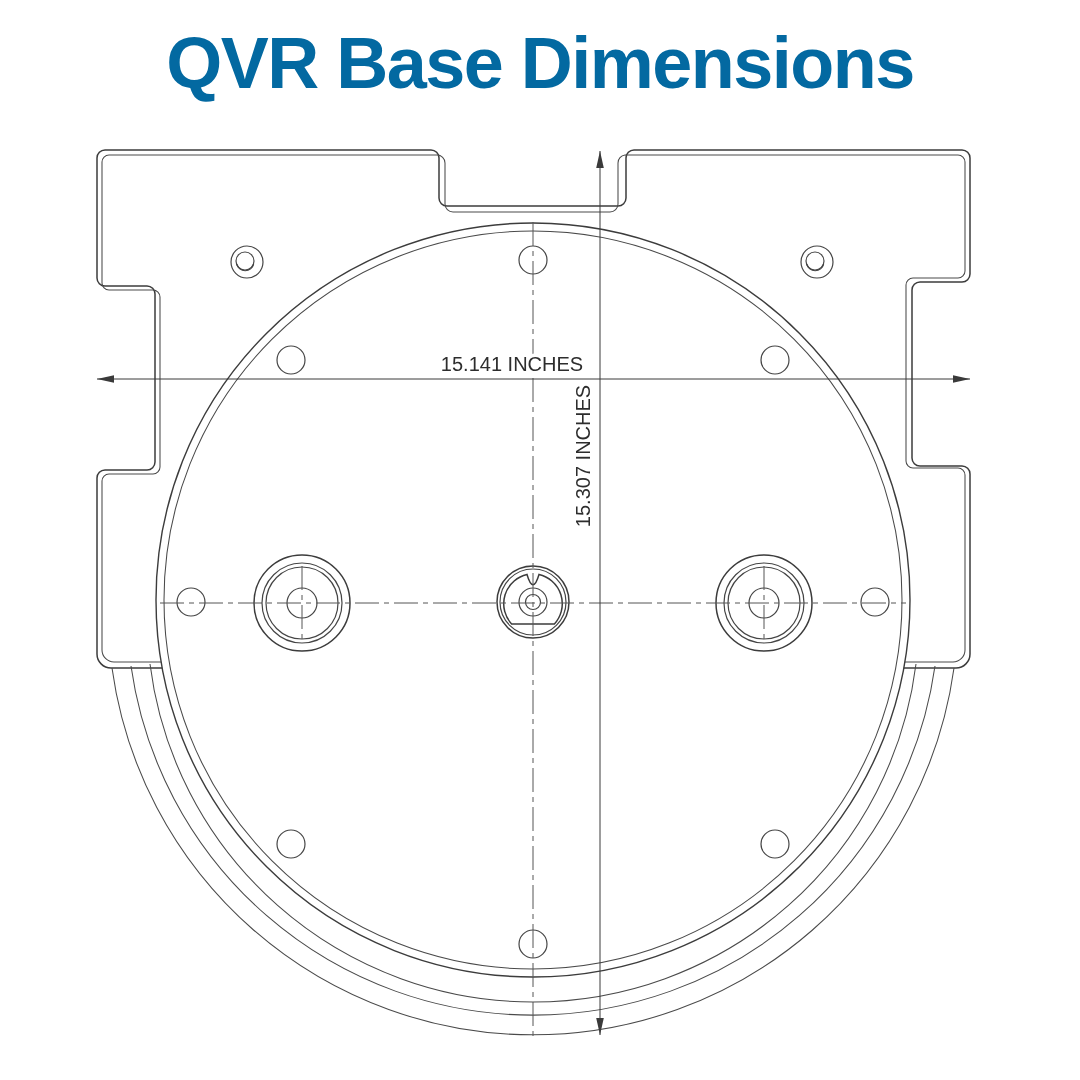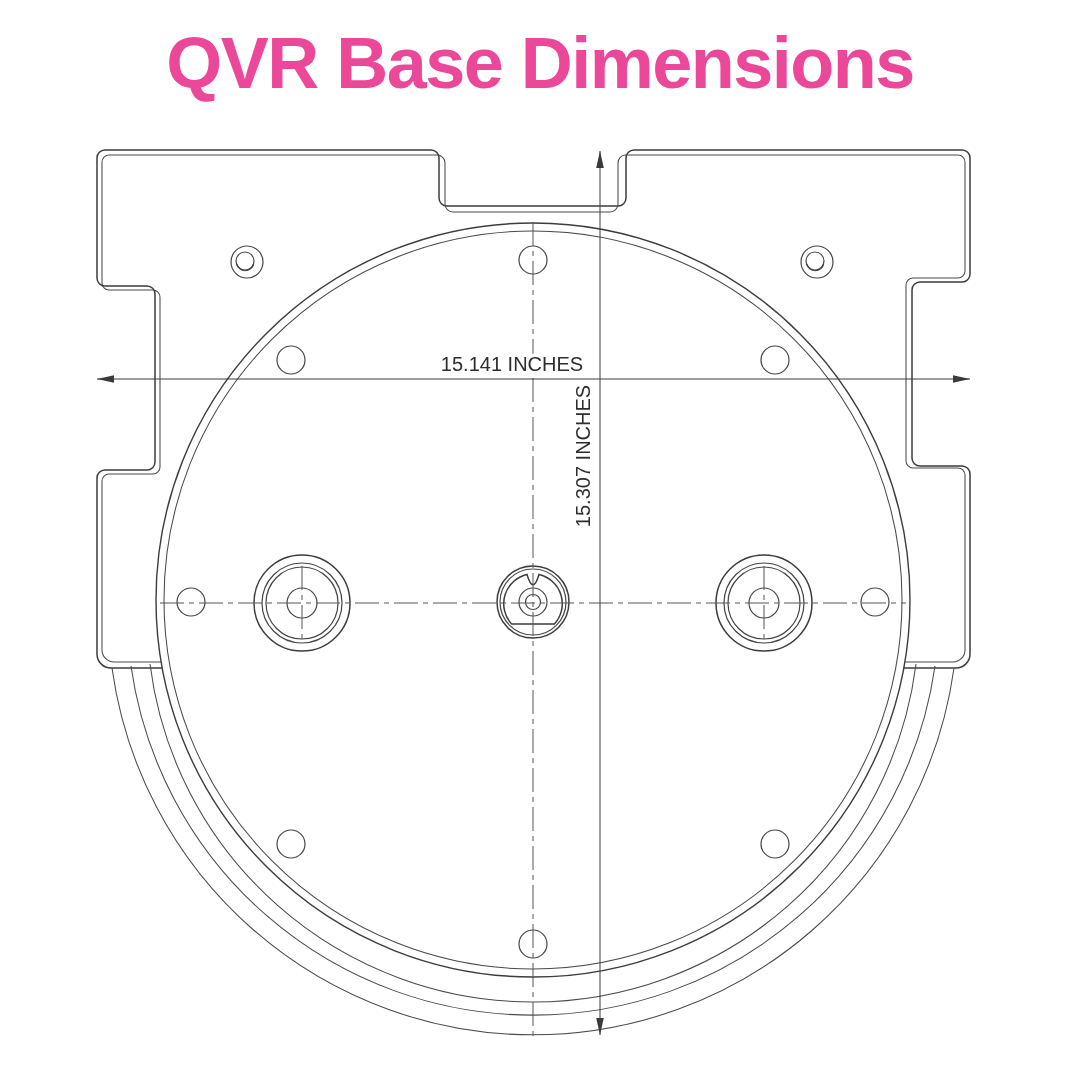--- a/index.html
+++ b/index.html
@@ -11,21 +11,21 @@
     font-family:"Liberation Sans",sans-serif;
   }
   #page-title{
     position:absolute;
     top:22px;left:0;width:1080px;
     margin:0;
     text-align:center;
     font-size:72px;
     font-weight:800;
     letter-spacing:-1.5px;
-    color:#ec4899;
+    color:#0369a1;
     font-family:"Liberation Sans","DejaVu Sans",sans-serif;
   }
   #drawing{position:absolute;top:0;left:0;}
   .edge       {stroke:#3c3c3c;stroke-width:1.5;fill:none;stroke-linejoin:round;}
   .edge-thin  {stroke:#4a4a4a;stroke-width:1.05;fill:none;stroke-linejoin:round;}
   .face       {stroke:#3c3c3c;stroke-width:1.4;fill:#ffffff;}
   .hole       {stroke:#454545;stroke-width:1.2;fill:none;}
   .hole-bold  {stroke:#3c3c3c;stroke-width:1.5;fill:none;}
   .centerline {stroke:#555555;stroke-width:1;fill:none;stroke-dasharray:24 5 5 5;}
   .dimline    {stroke:#3a3a3a;stroke-width:1;fill:none;}

